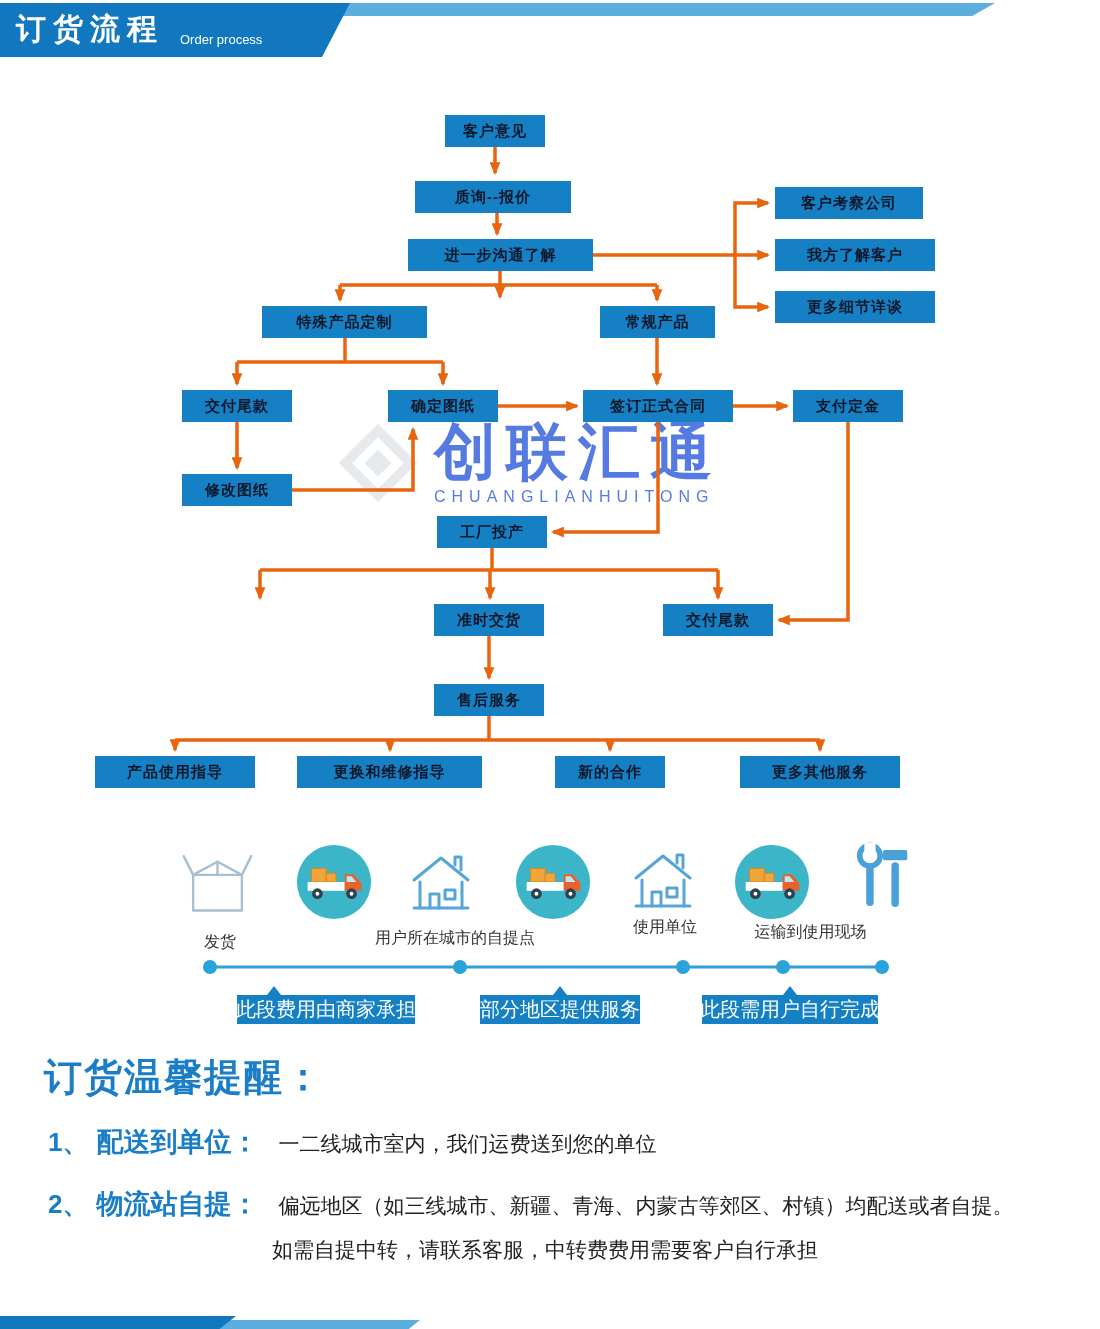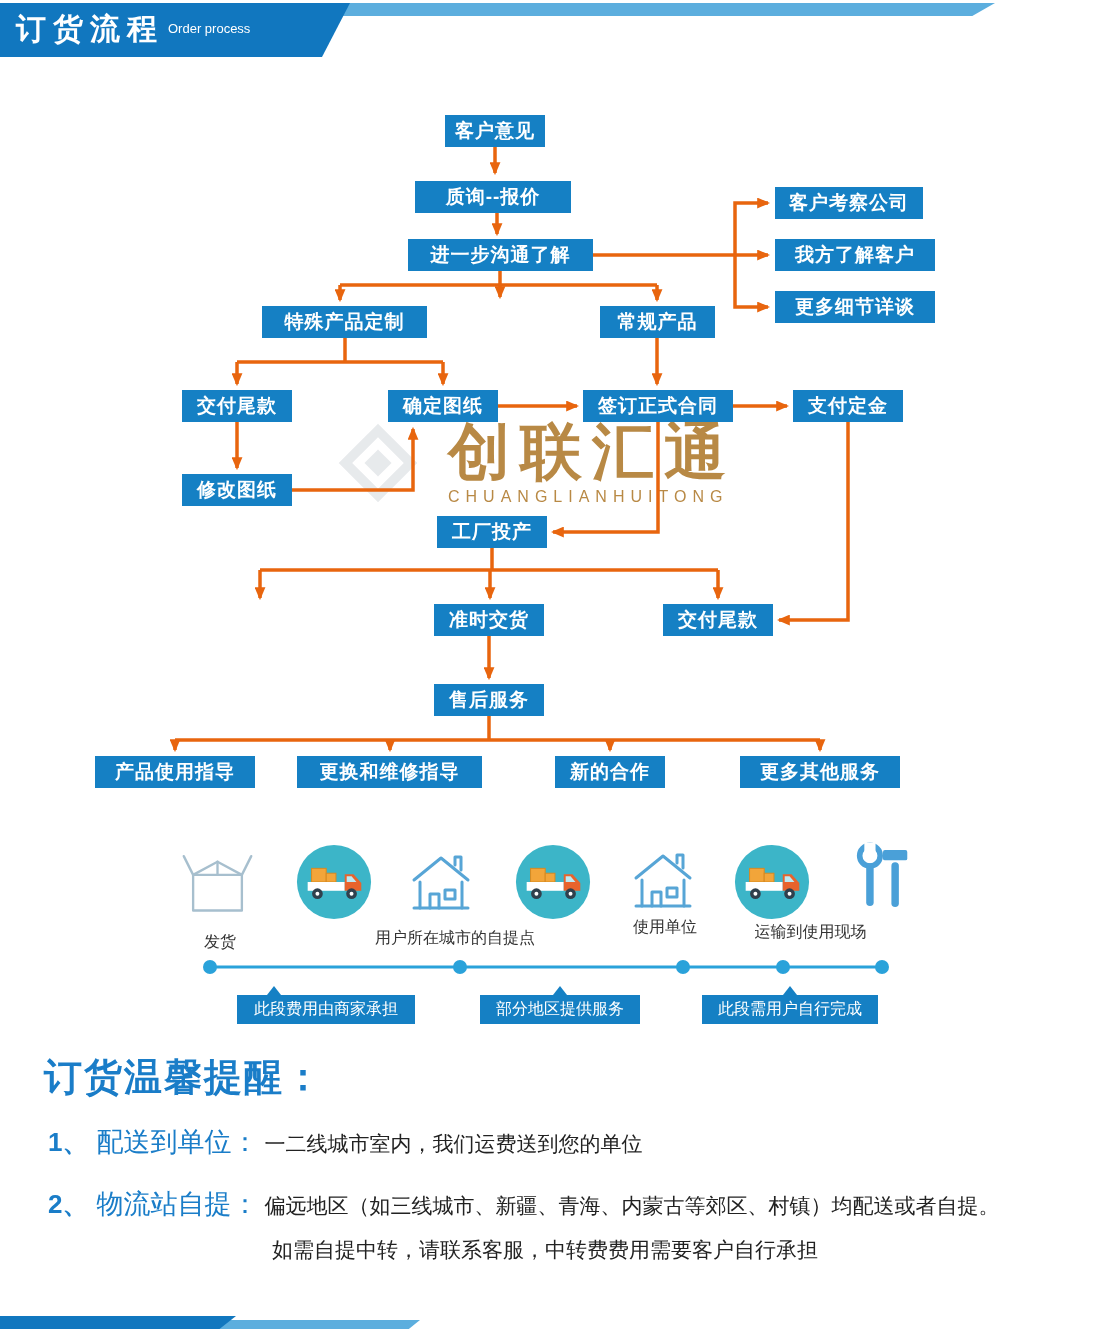--- a/index.html
+++ b/index.html
@@ -4,52 +4,52 @@
 <style>
   html,body{margin:0;padding:0;background:#fff;}
   .page{position:relative;width:1100px;height:1329px;background:#fff;overflow:hidden;
         font-family:"Liberation Sans","DejaVu Sans",sans-serif;}
 
   
   .hdr-sliver{position:absolute;left:238px;top:3px;width:757px;height:13px;background:#5caede;
               clip-path:polygon(0 0,100% 0,97% 100%,1.5% 100%);z-index:1;}
   .hdr-dark{position:absolute;left:0;top:3px;width:350px;height:54px;background:#1177bf;
             clip-path:polygon(0 0,100% 0,92% 100%,0 100%);z-index:2;}
-  .hdr-text{position:absolute;left:16px;top:9px;z-index:3;display:flex;align-items:center;color:#fff;}
+  .hdr-text{position:absolute;left:16px;top:9px;z-index:3;display:flex;align-items:flex-end;color:#fff;gap:12px;}
   .hdr-title{font-size:30px;font-weight:bold;letter-spacing:7px;}
   .hdr-sub{font-size:13px;margin-left:4px;margin-bottom:3px;}
 
   
   .wm{position:absolute;left:330px;top:415px;z-index:0;display:flex;align-items:center;opacity:.75;}
-  .wm-text{margin-left:22px;color:#a16207;}
+  .wm-text{margin-left:8px;color:#1d4ed8;}
   .wm-cn{font-size:62px;font-weight:bold;letter-spacing:10px;line-height:64px;}
   .wm-en{font-size:16px;letter-spacing:6px;margin-top:4px;}
 
   
   .arrows{position:absolute;left:0;top:0;z-index:2;}
-  .node{position:absolute;height:32px;background:#1580c4;color:#ffffff;font-size:19px;font-weight:bold;
+  .node{position:absolute;height:32px;background:#1580c4;color:#0f172a;font-size:15px;font-weight:bold;
         display:flex;align-items:center;justify-content:center;z-index:3;letter-spacing:1px;white-space:nowrap;}
 
   
   .licon{position:absolute;z-index:3;}
   .stage-label{position:absolute;font-size:16px;color:#333;z-index:3;text-align:center;white-space:nowrap;}
   .tl-svg{position:absolute;left:195px;top:950px;z-index:3;}
-  .callout{position:absolute;height:29px;background:#1580c4;color:#fff;font-size:16px;
+  .callout{position:absolute;height:29px;background:#1580c4;color:#fff;font-size:20px;
            display:flex;align-items:center;justify-content:center;z-index:3;white-space:nowrap;text-align:right;}
   .callout::before{content:"";position:absolute;top:-9px;left:50%;margin-left:-7px;
                    border-left:7px solid transparent;border-right:7px solid transparent;
                    border-bottom:9px solid #1580c4;}
   .tri-left::before{left:30px;margin-left:0;}
 
   
   .rem-title{position:absolute;left:44px;top:1052px;font-size:38px;font-weight:bold;color:#1a7dc8;
              letter-spacing:2px;z-index:3;}
   .rem-item{position:absolute;left:48px;display:flex;align-items:baseline;z-index:3;white-space:nowrap;}
   .rem-num{font-size:26px;color:#1a7dc8;font-weight:bold;margin-right:8px;}
-  .rem-label{font-size:27px;color:#1a7dc8;font-weight:normal;margin-right:6px;}
+  .rem-label{font-size:27px;color:#1a7dc8;font-weight:bold;margin-right:20px;}
   .rem-text{font-size:21px;color:#222;}
   .rem-cont{position:absolute;left:272px;top:1236px;font-size:21px;color:#222;z-index:3;white-space:nowrap;}
 
   
   .ftr-sliver{position:absolute;left:140px;top:1320px;width:280px;height:9px;background:#5caede;
               clip-path:polygon(0 0,100% 0,96% 100%,2% 100%);z-index:1;}
   .ftr-dark{position:absolute;left:0;top:1316px;width:236px;height:13px;background:#1177bf;
             clip-path:polygon(0 0,100% 0,93% 100%,0 100%);z-index:2;}
 </style>
 </head>

